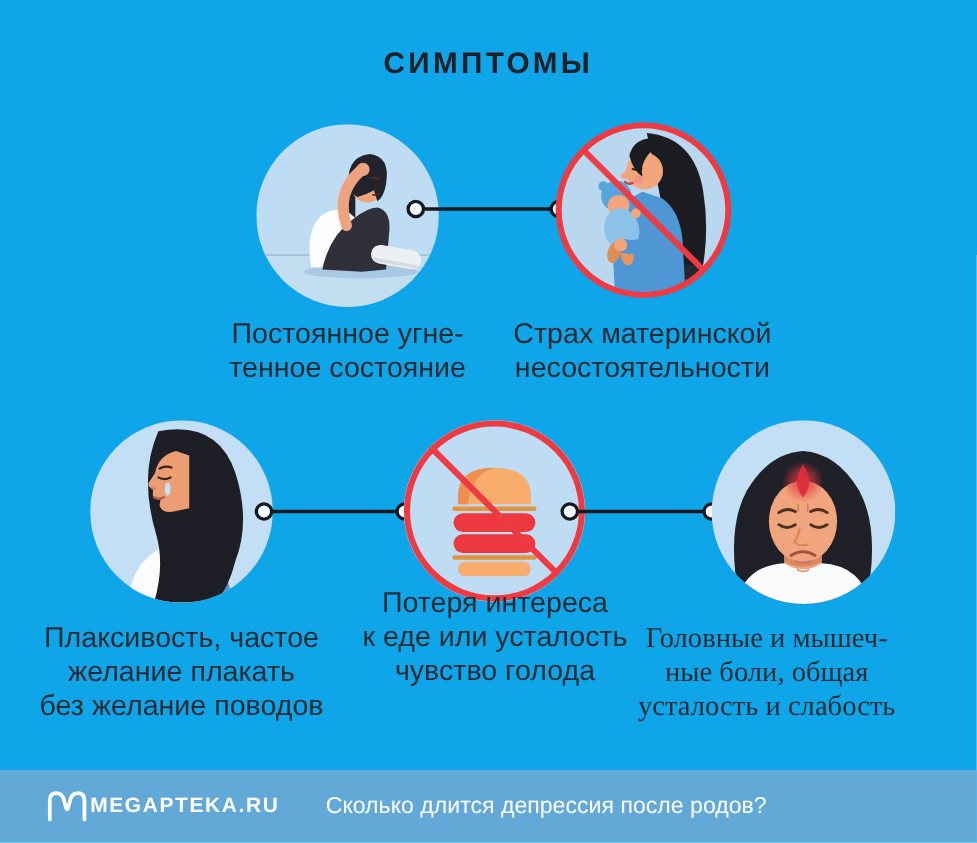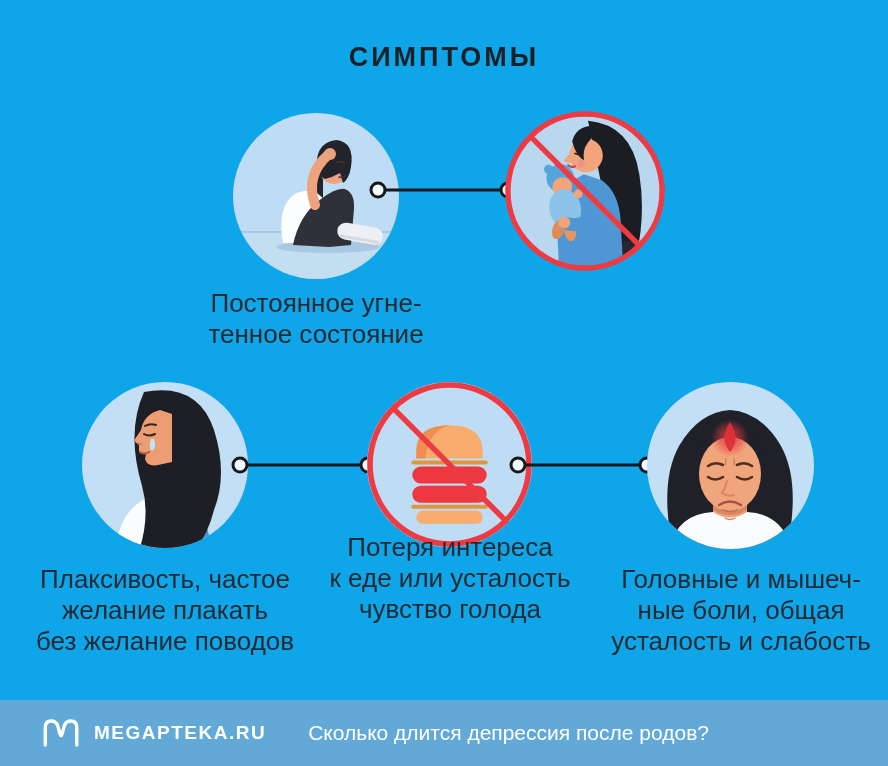--- a/index.html
+++ b/index.html
@@ -8,21 +8,21 @@
   .title{position:absolute;left:0;top:42px;width:100%;text-align:center;
          font-size:27px;font-weight:800;letter-spacing:3px;color:#1d2026;}
   .figure{position:absolute;}
   .figure svg{display:block;}
   .connector{position:absolute;}
   .caption{position:absolute;transform:translateX(-50%);text-align:center;
            font-size:26px;line-height:31px;font-weight:500;color:#262b33;white-space:nowrap;}
   .footer{position:absolute;left:0;top:700px;width:888px;height:66px;background:#63a9d8;
           display:flex;align-items:center;}
   .footer .logo{margin-left:40px;flex:0 0 auto;}
-  .brand{color:#ffffff;font-weight:700;font-size:19px;letter-spacing:1.5px;margin-left:12px;}
+  .brand{color:#ffffff;font-weight:700;font-size:19px;letter-spacing:1.5px;margin-left:0;}
   .question{color:#ffffff;font-weight:400;font-size:21px;margin-left:42px;}
 </style>
 </head>
 <body>
 
 <div class="canvas">
 
   <div class="title">СИМПТОМЫ</div>
 
   <div class="figure" style="left:233px;top:113px;">
@@ -91,20 +91,24 @@
         <circle cx="62" cy="115" r="6" fill="#f2a47b"></circle>
       </g>
       <circle cx="83" cy="83" r="78" stroke="#ee3b43" stroke-width="5.5" fill="none"></circle>
       <line x1="28" y1="28" x2="138" y2="138" stroke="#ee3b43" stroke-width="5.5" stroke-linecap="round"></line>
     </svg>
   </div>
 
   <div class="caption" style="left:316px;top:288px;">
     <div>Постоянное угне-</div>
     <div>тенное состояние</div>
+  </div>
+  <div class="caption" style="left:584px;top:288px;">
+    <div>Страх материнской</div>
+    <div>несостоятельности</div>
   </div>
 
   <div class="figure" style="left:82px;top:382px;">
     <svg width="166" height="166" viewBox="0 0 166 166">
       <defs>
           <clipPath id="clip3">
             <circle cx="83" cy="83" r="83"></circle>
           </clipPath>
         </defs>
       <circle cx="83" cy="83" r="83" fill="#c3dff5"></circle>
@@ -197,21 +201,21 @@
   <div class="caption" style="left:165px;top:564px;">
     <div>Плаксивость, частое</div>
     <div>желание плакать</div>
     <div>без желание поводов</div>
   </div>
   <div class="caption" style="left:450px;top:532px;">
     <div>Потеря интереса</div>
     <div>к еде или усталость</div>
     <div>чувство голода</div>
   </div>
-  <div class="caption" style="left:741px;top:564px;">
+  <div class="caption" style="left:697px;top:564px;font-family:Liberation Serif, serif;">
     <div>Головные и мышеч-</div>
     <div>ные боли, общая</div>
     <div>усталость и слабость</div>
   </div>
 
   <div class="footer">
     <svg class="logo" width="42" height="38" viewBox="0 0 56 46">
       <path d="M7 39 V16 Q7 7 15 7 Q21 7 23.5 13 L26.5 24 Q28 29 29.5 24 L32.5 13 Q35 7 41 7 Q49 7 49 16 V39" fill="none" stroke="#ffffff" stroke-width="4.5" stroke-linecap="round" stroke-linejoin="round"></path>
     </svg>
     <span class="brand">MEGAPTEKA.RU</span>

